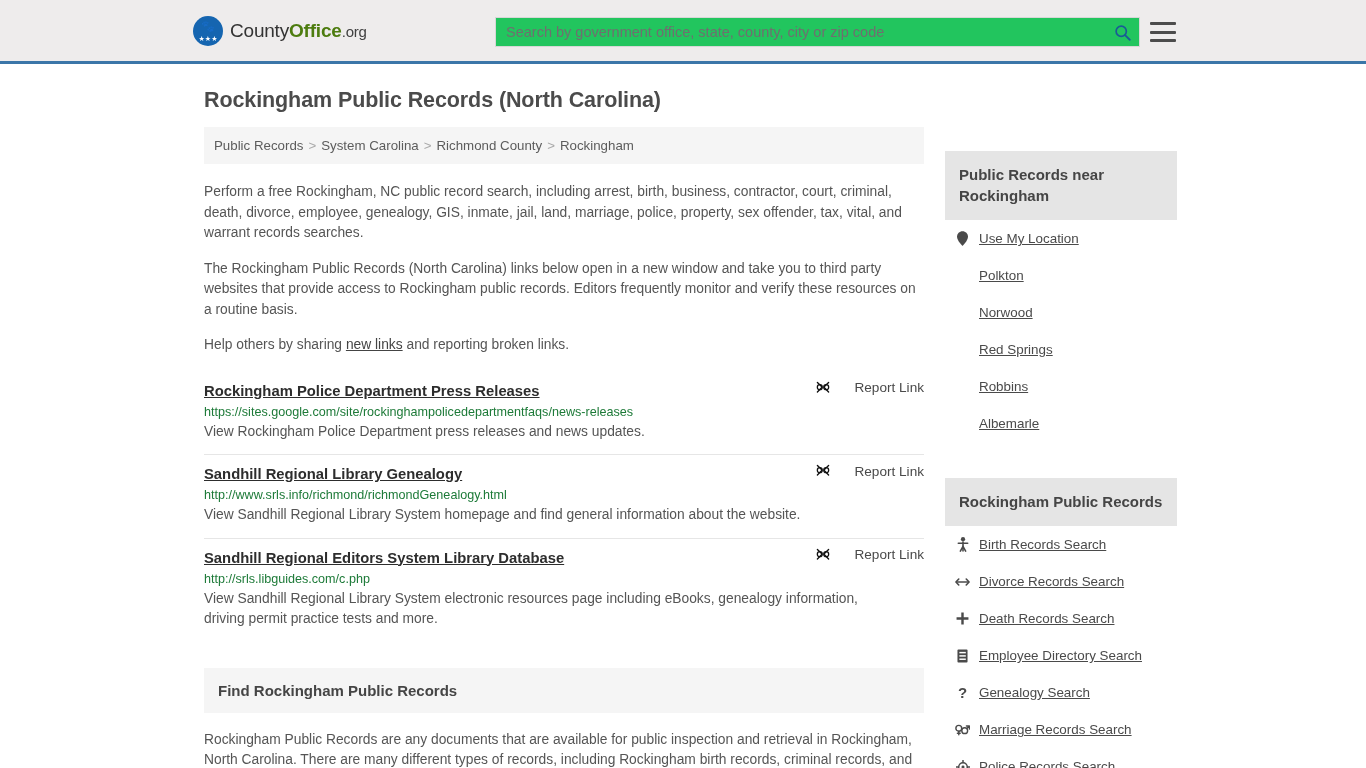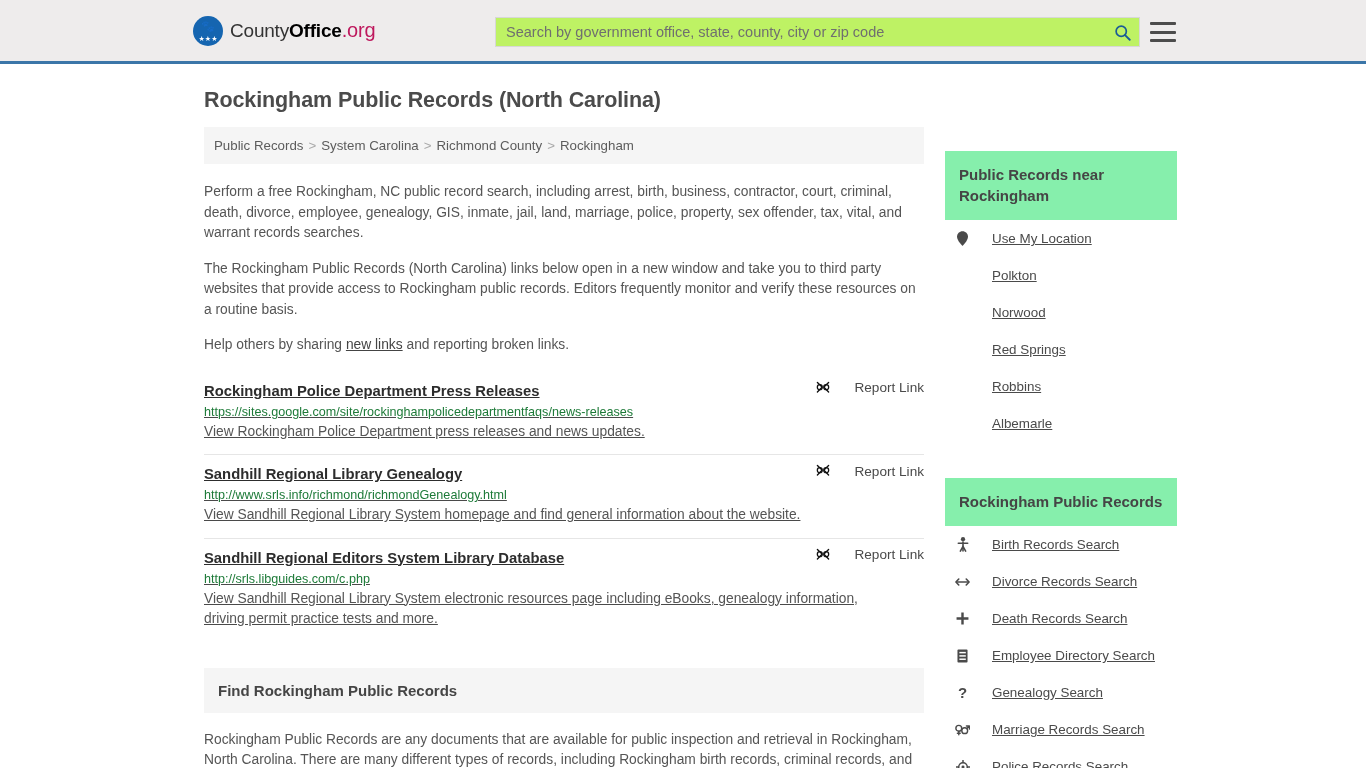--- a/index.html
+++ b/index.html
@@ -52,30 +52,30 @@
     font-size: 7px;
     line-height: 7px;
     letter-spacing: 0px;
   }
   .logo-text {
     font-size: 19px;
     letter-spacing: -0.2px;
     white-space: nowrap;
   }
   .logo-text .t1 { color: #333333; }
-  .logo-text .t2 { color: #000000; font-weight: bold; }
-  .logo-text .t3 { color: #be185d; font-size: 20px; }
+  .logo-text .t2 { color: #4d7c0f; font-weight: bold; }
+  .logo-text .t3 { color: #404040; font-size: 15px; }
 
   .search-wrap {
     position: absolute;
     left: 495px;
     top: 17px;
     width: 645px;
     height: 30px;
-    background: #bef264;
+    background: #22c55e;
     border: 1px solid #d7d7d7;
     display: flex;
     align-items: center;
   }
   .search-input {
     flex: 1;
     border: none;
     outline: none;
     background: transparent;
     font-family: "Liberation Sans", sans-serif;
@@ -152,21 +152,20 @@
     text-decoration: underline;
     font-weight: 500;
   }
 
   
   .links { margin-top: 20px; }
   .link-item {
     padding: 10px 0 12px 0;
     border-top: 1px solid #e6e6e6;
     position: relative;
-    text-decoration: underline;
   }
   .link-item:first-child { border-top: none; padding-top: 6px; }
   .link-title {
     font-size: 14.8px;
     font-weight: bold;
     color: #2d2d2d;
     text-decoration: underline;
     display: inline-block;
     margin: 0 0 6px 0;
   }
@@ -212,34 +211,34 @@
   }
   .section-body p {
     font-size: 13.8px;
     line-height: 20.5px;
     color: #555555;
     margin: 17px 0 0 0;
   }
 
   
   .side-head {
-    background: #86efac;
+    background: #e5e5e5;
     padding: 13px 14px 14px 14px;
     font-size: 15px;
     font-weight: bold;
     color: #454545;
     line-height: 21px;
   }
   .side-head.first { margin-top: 24px; }
   .side-head.second { margin-top: 36px; }
   .side-list { padding: 0; margin: 0; list-style: none; }
   .side-list li {
     display: flex;
     align-items: center;
-    gap: 22px;
+    gap: 9px;
     padding: 11px 0 11px 10px;
     font-size: 13.4px;
   }
   .side-list li a {
     color: #4a4a4a;
     text-decoration: underline;
   }
   .side-ico {
     width: 15px;
     display: inline-flex;

